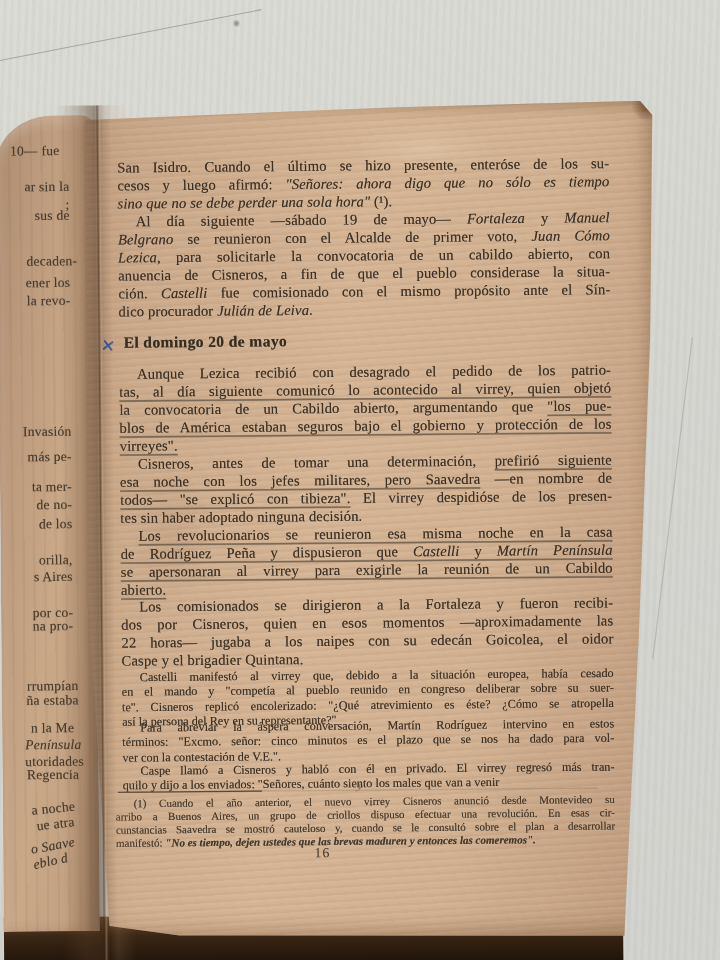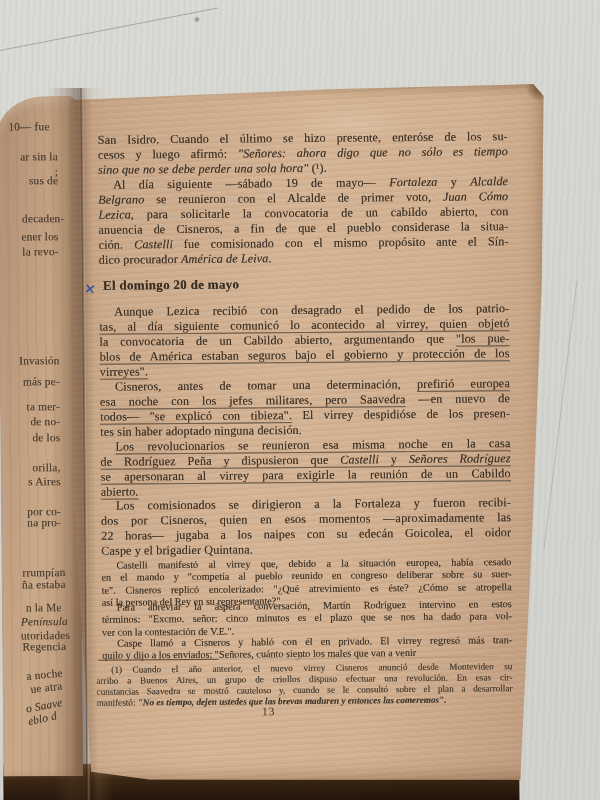--- a/index.html
+++ b/index.html
@@ -143,43 +143,43 @@
     <div class="margin-x">✕</div>
     <div class="heading">El domingo 20 de mayo</div>
 
     <div>
         <div class="para sz-main" style="top: 47px;">
           <div class="line"><span>San Isidro. Cuando el último se hizo presente, enteróse de los su-</span></div>
           <div class="line"><span>cesos y luego afirmó: </span><span class="i">"Señores: ahora digo que no sólo es tiempo</span></div>
           <div class="line last"><span class="i">sino que no se debe perder una sola hora"</span><span> (¹).</span></div>
         </div>
         <div class="para sz-main" style="top: 92px;">
-          <div class="line ind"><span>Al día siguiente —sábado 19 de mayo— </span><span class="i">Fortaleza</span><span> y </span><span class="i">Alcalde</span></div>
+          <div class="line ind"><span>Al día siguiente —sábado 19 de mayo— </span><span class="i">Fortaleza</span><span> y </span><span class="i">Manuel</span></div>
           <div class="line"><span class="i">Belgrano</span><span> se reunieron con el Alcalde de primer voto, </span><span class="i">Juan Cómo</span></div>
           <div class="line"><span class="i">Lezica</span><span>, para solicitarle la convocatoria de un cabildo abierto, con</span></div>
           <div class="line"><span>anuencia de Cisneros, a fin de que el pueblo considerase la situa-</span></div>
           <div class="line"><span>ción. </span><span class="i">Castelli</span><span> fue comisionado con el mismo propósito ante el Sín-</span></div>
-          <div class="line last"><span>dico procurador </span><span class="i">América de Leiva</span><span>.</span></div>
+          <div class="line last"><span>dico procurador </span><span class="i">Julián de Leiva</span><span>.</span></div>
         </div>
         <div class="para sz-main" style="top: 219px;">
           <div class="line ind"><span>Aunque Lezica recibió con desagrado el pedido de los patrio-</span></div>
           <div class="line"><span class="u">tas, al día siguiente comunicó lo acontecido al virrey, quien objetó</span></div>
           <div class="line"><span>la convocatoria de un Cabildo abierto, argumentando que </span><span class="u">"los pue-</span></div>
           <div class="line"><span class="u">blos de América estaban seguros bajo el gobierno y protección de los</span></div>
           <div class="line last"><span class="u">virreyes".</span></div>
         </div>
         <div class="para sz-main" style="top: 294px;">
-          <div class="line ind"><span>Cisneros, antes de tomar una determinación, </span><span class="u">prefirió europea</span></div>
-          <div class="line"><span class="u">esa noche con los jefes militares, pero Saavedra</span><span> —en nuevo de</span></div>
+          <div class="line ind"><span>Cisneros, antes de tomar una determinación, </span><span class="u">prefirió siguiente</span></div>
+          <div class="line"><span class="u">esa noche con los jefes militares, pero Saavedra</span><span> —en nombre de</span></div>
           <div class="line"><span class="u">todos— "se explicó con tibieza".</span><span> El virrey despidióse de los presen-</span></div>
           <div class="line last"><span>tes sin haber adoptado ninguna decisión.</span></div>
         </div>
         <div class="para sz-main" style="top: 354px;">
           <div class="line ind"><span class="u">Los revolucionarios se reunieron esa misma noche en la casa</span></div>
-          <div class="line"><span class="u">de Rodríguez Peña y dispusieron que </span><span class="iu">Castelli</span><span class="u"> y </span><span class="iu">Señores Rodríguez</span></div>
+          <div class="line"><span class="u">de Rodríguez Peña y dispusieron que </span><span class="iu">Castelli</span><span class="u"> y </span><span class="iu">Martín Península</span></div>
           <div class="line"><span class="u">se apersonaran al virrey para exigirle la reunión de un Cabildo</span></div>
           <div class="line last"><span class="u">abierto.</span></div>
         </div>
         <div class="para sz-main" style="top: 413px;">
           <div class="line ind"><span>Los comisionados se dirigieron a la Fortaleza y fueron recibi-</span></div>
           <div class="line"><span>dos por Cisneros, quien en esos momentos —aproximadamente las</span></div>
           <div class="line"><span>22 horas— jugaba a los naipes con su edecán Goicolea, el oidor</span></div>
           <div class="line last"><span>Caspe y el brigadier Quintana.</span></div>
         </div>
         <div class="para sz-small" style="top: 474px;">
@@ -202,19 +202,19 @@
           <div class="line"><span>arribo a Buenos Aires, un grupo de criollos dispuso efectuar una revolución. En esas cir-</span></div>
           <div class="line"><span>cunstancias Saavedra se mostró cauteloso y, cuando se le consultó sobre el plan a desarrollar</span></div>
           <div class="line last"><span>manifestó: </span><span class="bi">"No es tiempo, dejen ustedes que las brevas maduren y entonces las comeremos".</span></div>
         </div>
       </div>
 
     <div class="pencil-line"></div>
     <div class="foot-rule"></div>
     <div class="squiggle">y</div>
 
-    <div class="page-num">13</div>
+    <div class="page-num">16</div>
 
     <div class="page-shade"></div>
   </div>
 
   <div class="gutter"></div>
 </div>
 
 </body></html>

